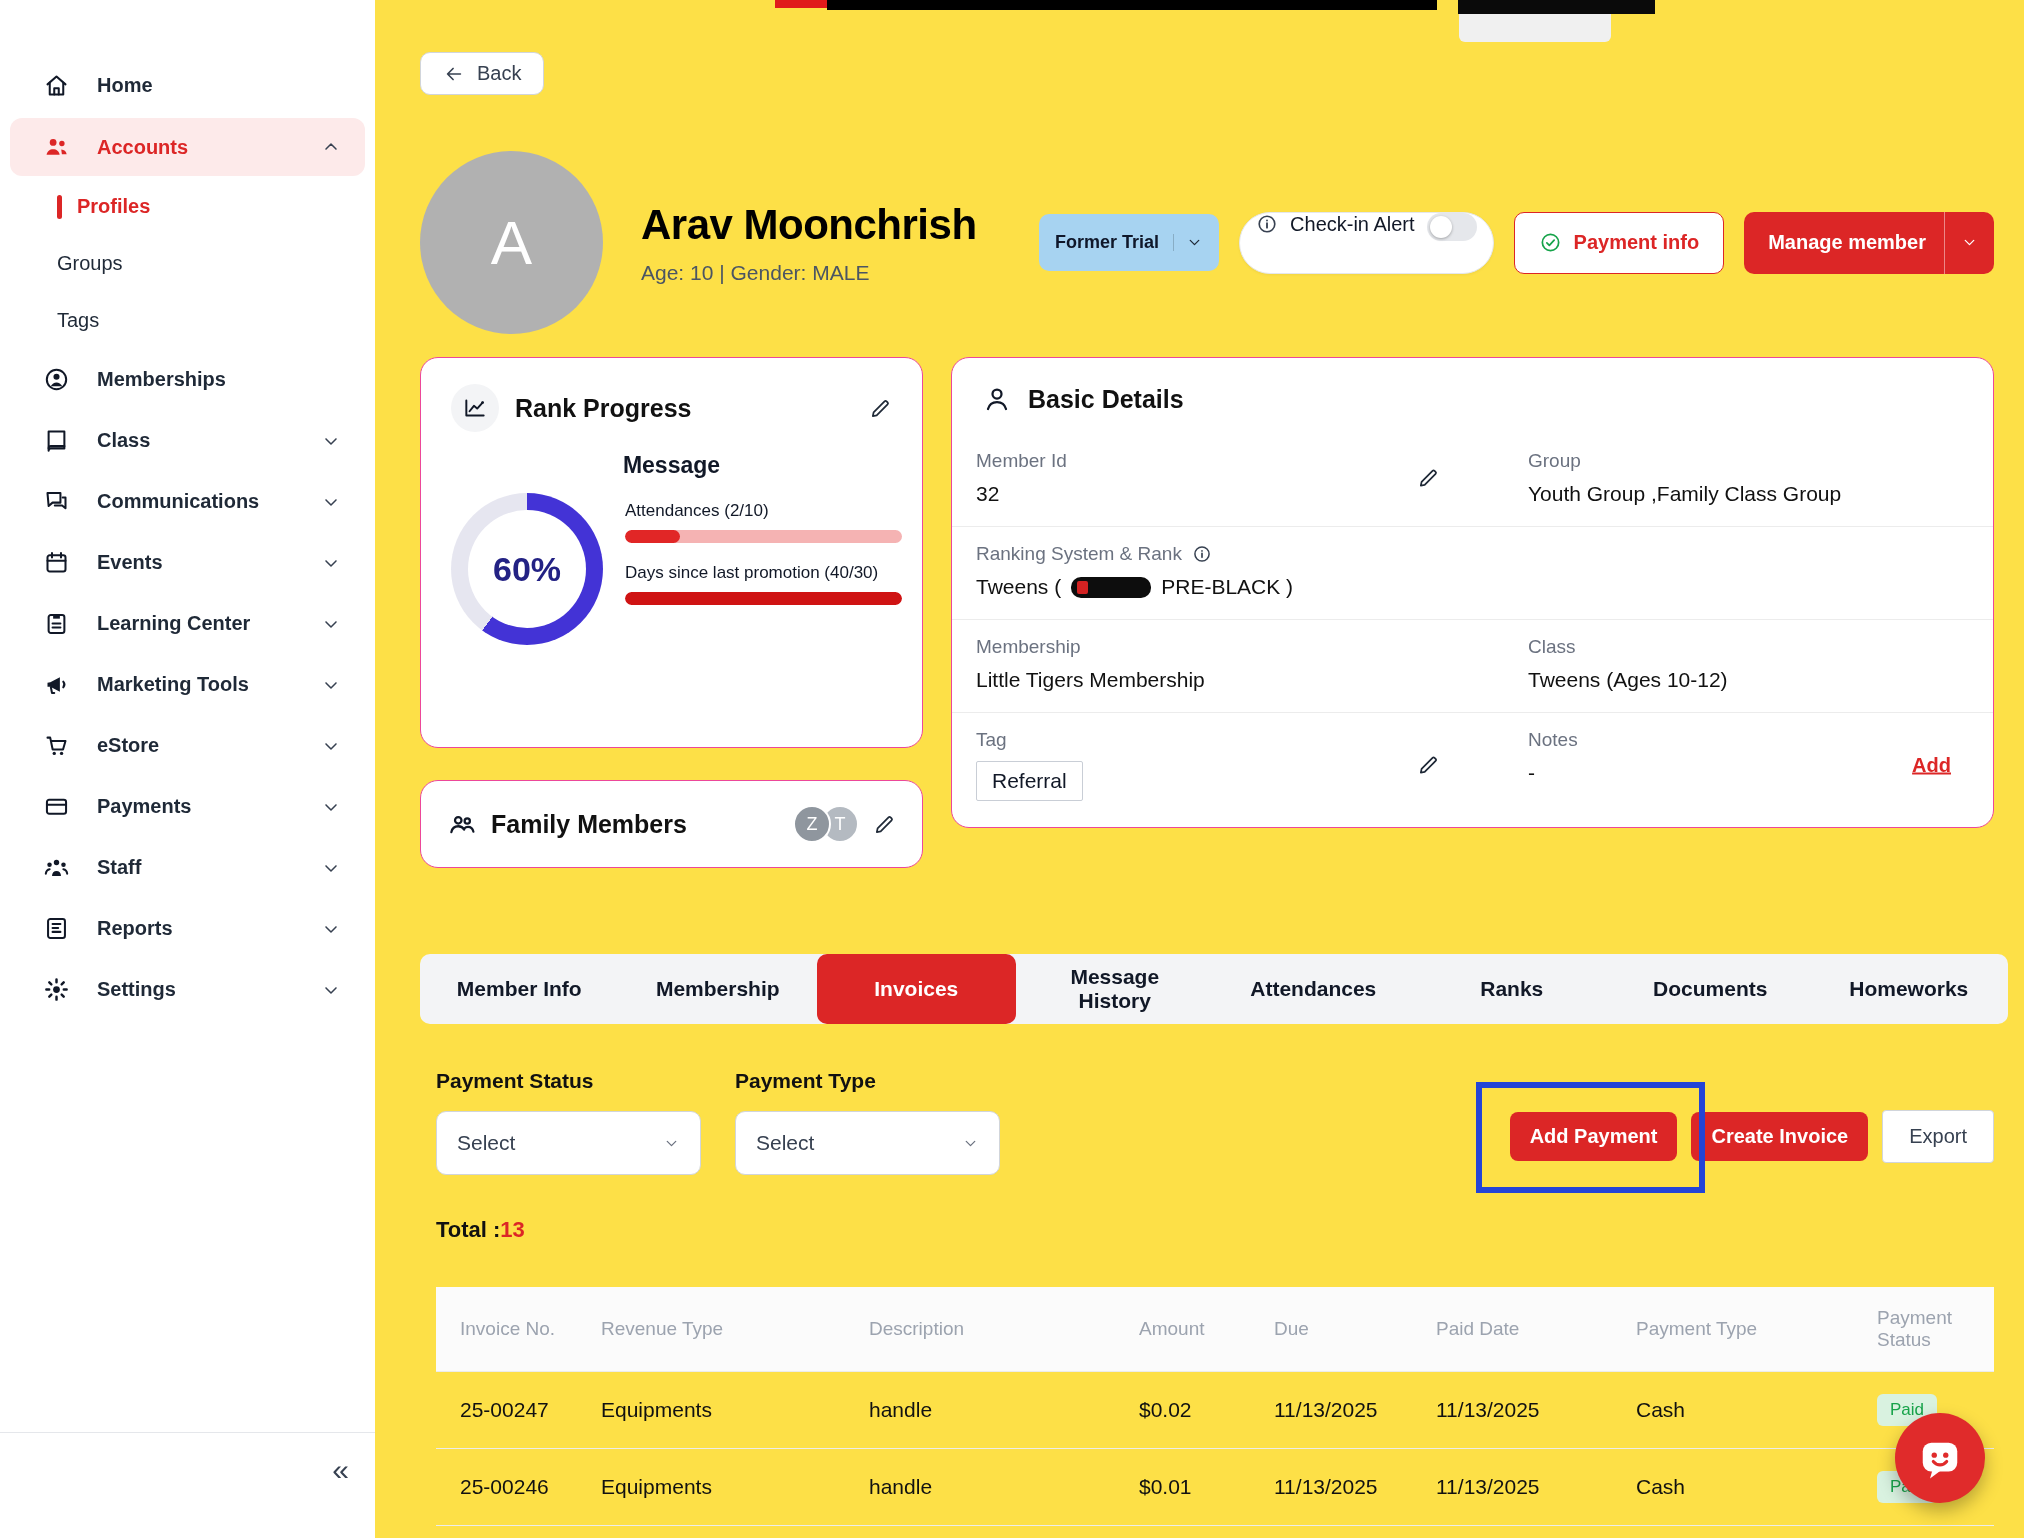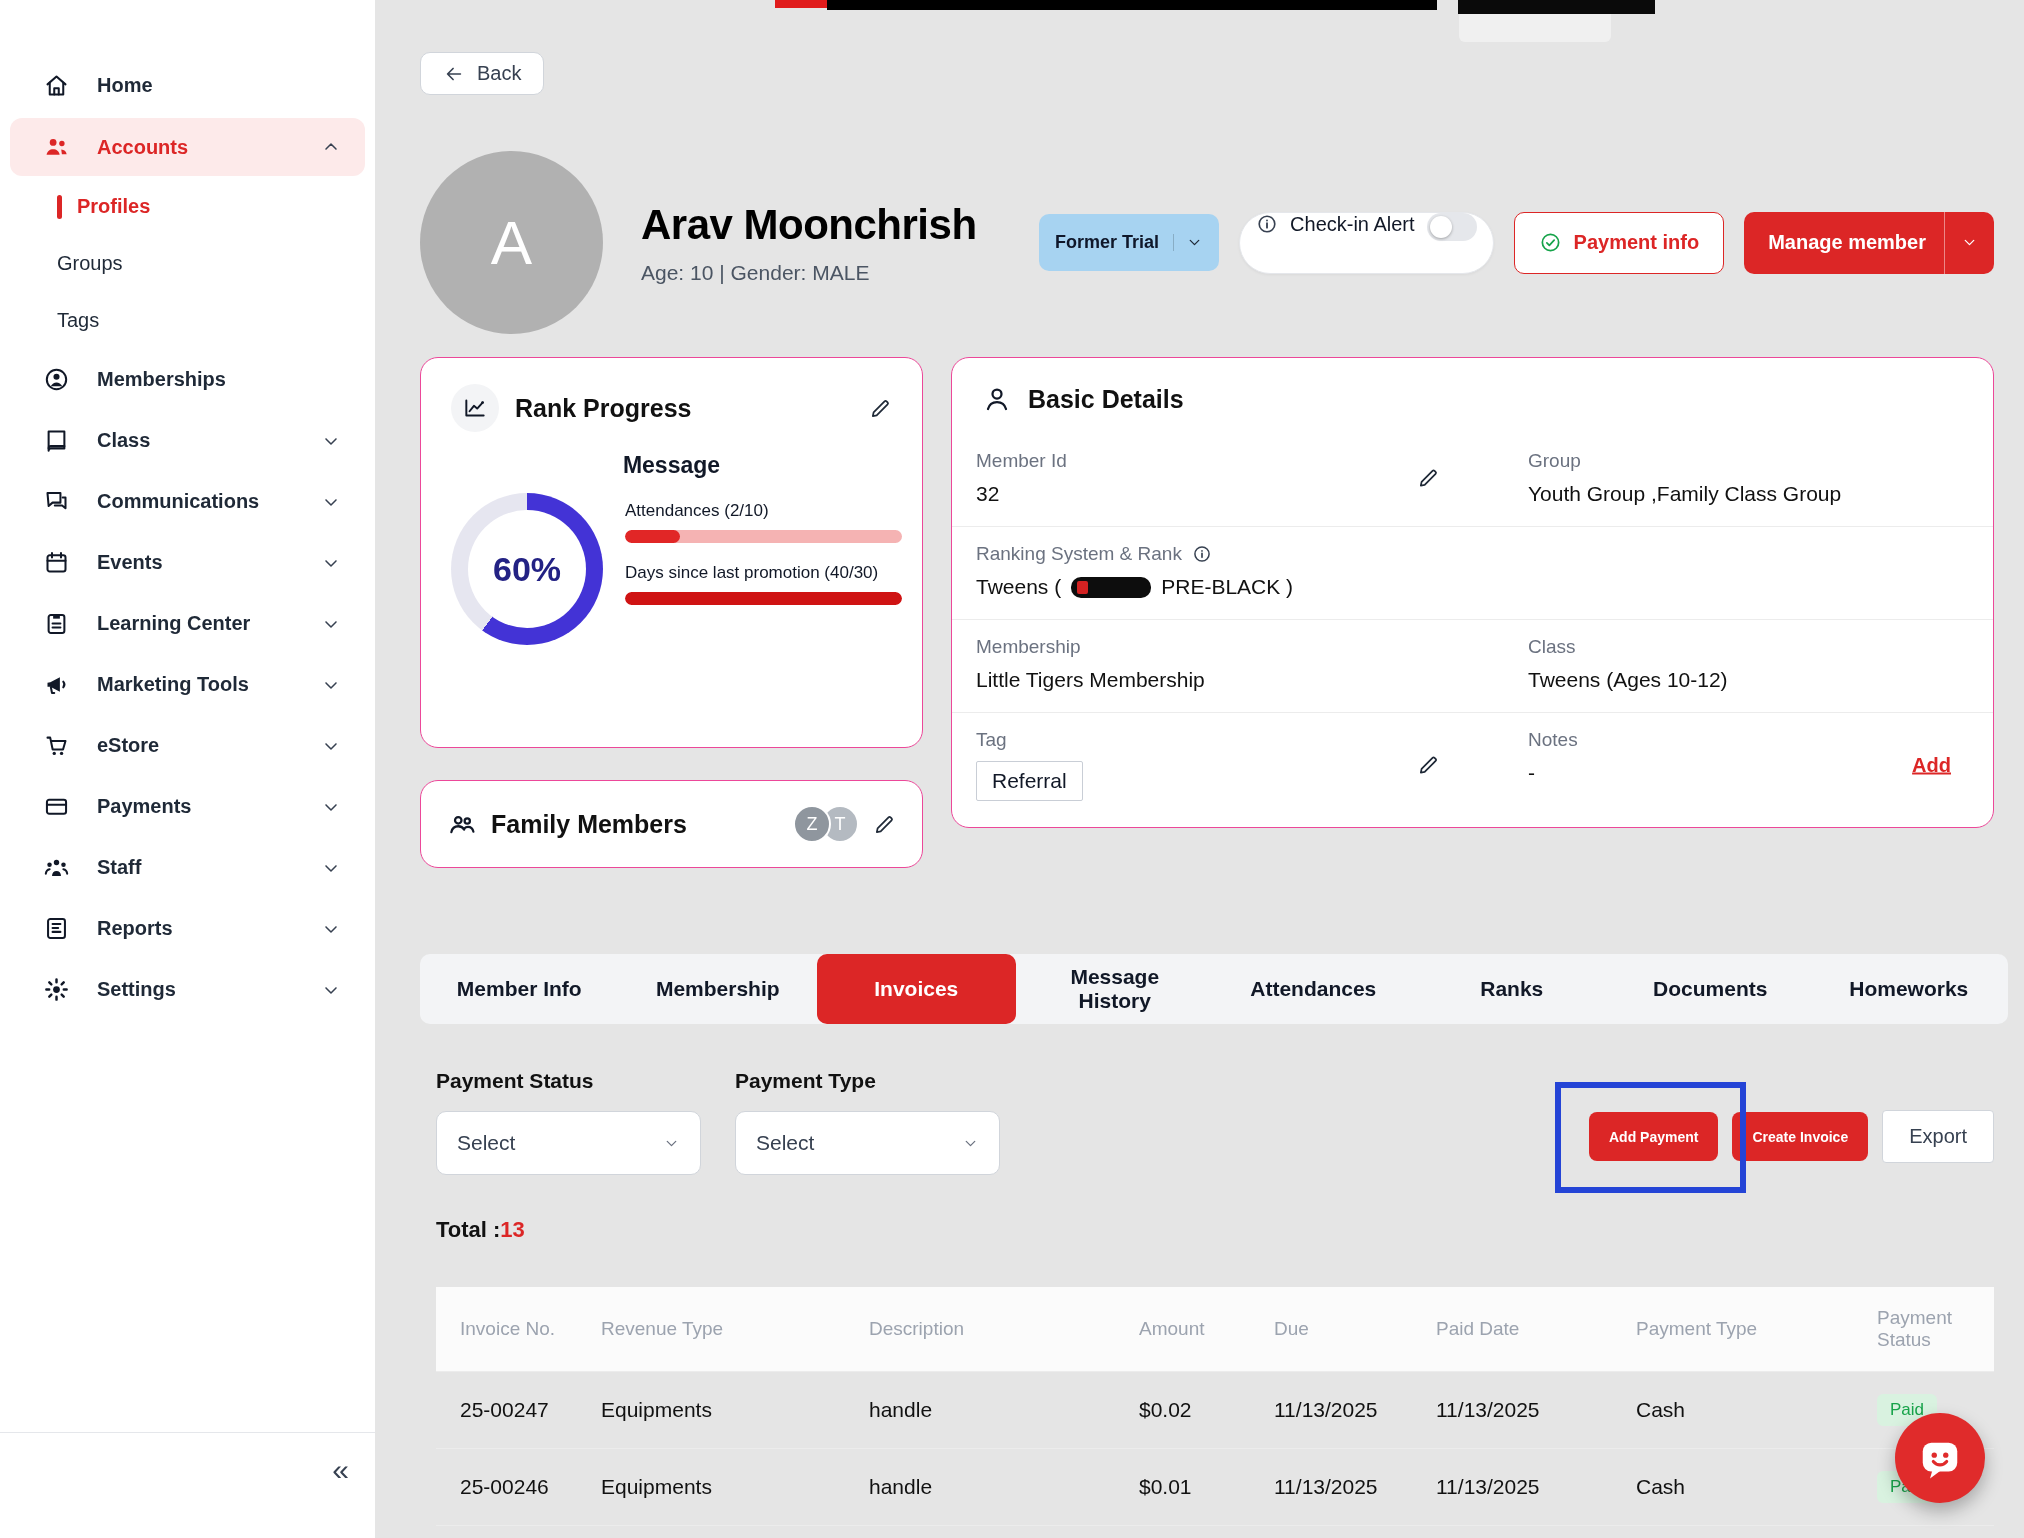--- a/index.html
+++ b/index.html
@@ -1,17 +1,17 @@
 <!DOCTYPE html>
 <html><head>
 <meta charset="utf-8">
 <style>
   * { margin:0; padding:0; box-sizing:border-box; }
   html,body { background:#fff; font-family:"Liberation Sans","DejaVu Sans",sans-serif; color:#111827; }
-  #app { position:relative; width:2024px; height:1538px; overflow:hidden; background:#e5e5e5; }
+  #app { position:relative; width:2024px; height:1538px; overflow:hidden; background:#fde047; }
 
   
   .frag { position:absolute; z-index:60; }
   .frag-red   { left:775px;  top:0; width:52px;  height:8px;  background:#e01b1b; }
   .frag-blk1  { left:827px;  top:0; width:610px; height:10px; background:#000; }
   .frag-blk2  { left:1458px; top:0; width:197px; height:14px; background:#0a0a0a; }
   .frag-gray  { left:1459px; top:14px; width:152px; height:28px; background:#f0f0f0; border-radius:0 0 6px 6px; }
 
   
   .sidebar { position:absolute; left:0; top:0; width:375px; height:1538px; background:#fff; padding-top:55px; z-index:10; }
@@ -132,21 +132,21 @@
 
   
   .filters { margin:45px 0 0 16px; display:flex; align-items:flex-end; }
   .filter-group { margin-right:34px; }
   .filter-label { font-size:21px; font-weight:700; margin-bottom:18px; color:#111; }
   .select { width:265px; height:64px; border:1px solid #d1d5db; border-radius:10px; display:flex; align-items:center;
             justify-content:space-between; padding:0 20px; font-size:21px; color:#374151; background:#fff; cursor:pointer; }
   .select .caret { color:#6b7280; display:flex; }
   .actions { margin-left:auto; display:flex; align-items:center; gap:14px; margin-bottom:12px; }
   .btn-red { background:#dc2626; color:#fff; border:none; border-radius:8px; padding:0 20px; height:49px;
-             font-size:14px; font-weight:600; font-family:inherit; cursor:pointer; }
+             font-size:20px; font-weight:600; font-family:inherit; cursor:pointer; }
   .btn-outline { background:#fff; color:#374151; border:1px solid #d1d5db; border-radius:4px; padding:0 26px;
                  height:53px; font-size:20px; font-family:inherit; cursor:pointer; }
   .add-wrap { position:relative; }
   .annot-box { position:absolute; left:-34px; right:-28px; top:-30px; bottom:-32px; border:6px solid #2444d6;
                pointer-events:none; z-index:5; }
 
   .total-row { margin:42px 0 0 16px; font-size:22px; font-weight:700; color:#111; }
   .total-row .total-num { color:#dc2626; }
 
   

